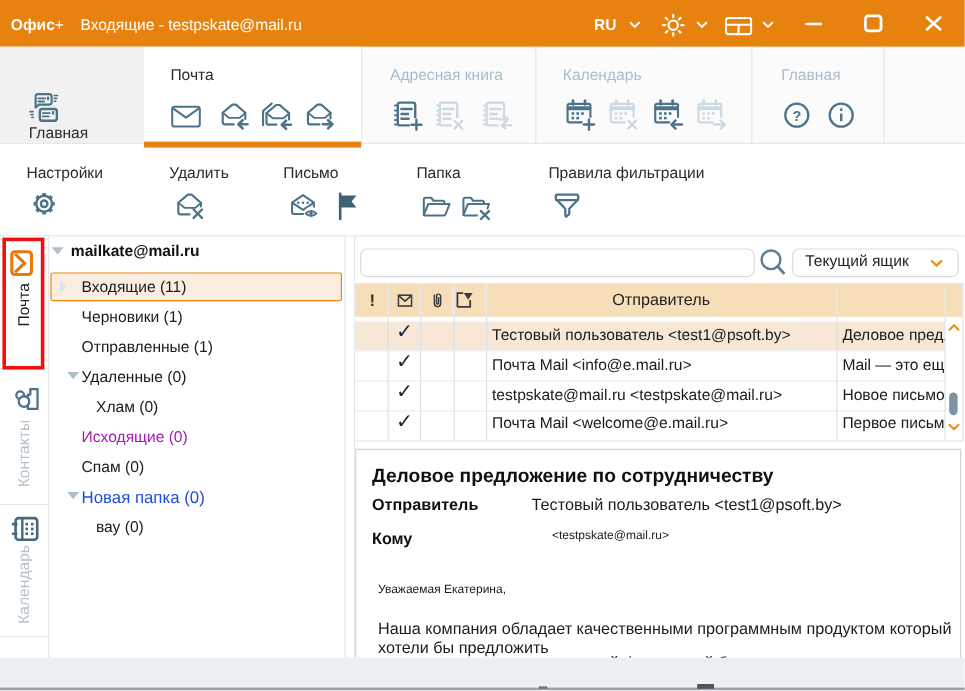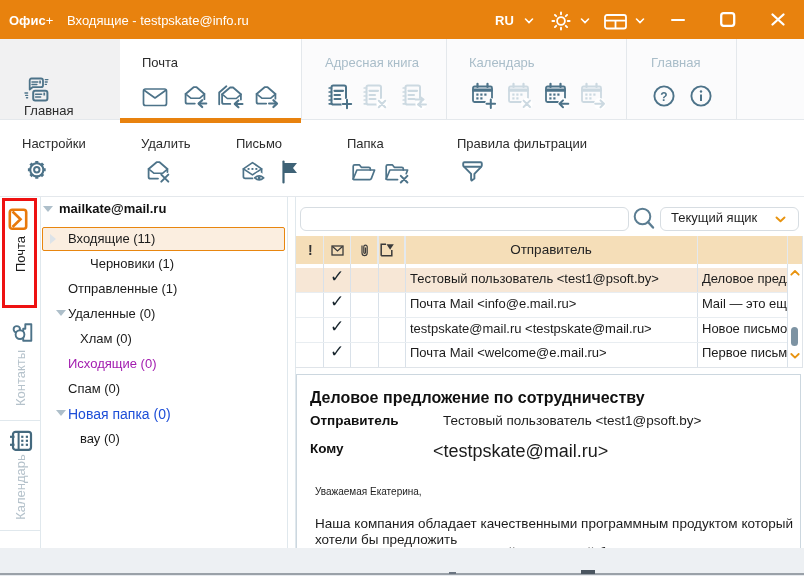--- a/index.html
+++ b/index.html
@@ -9,21 +9,21 @@
 .ic{stroke:#4d7389;fill:none;stroke-linecap:round;stroke-linejoin:round;}
 .dis{stroke:#ccd9e1;fill:none;stroke-linecap:round;stroke-linejoin:round;}
 .lbl{font-size:13px;color:#2b2b2b;white-space:nowrap;}
 .lbl-dis{font-size:13px;color:#a9bdc9;white-space:nowrap;}
 .vtxt{white-space:nowrap;font-size:13px;}
 </style></head>
 <body>
 
 <div class="abs" style="left:0;top:0;width:804px;height:39.3px;background:#e8820e;"></div>
 <div class="abs" style="left:9px;top:13px;color:#fff;font-size:13px;font-weight:bold;">Офис<span style="font-weight:normal;">+</span></div>
-<div class="abs" style="left:67px;top:13px;color:#fff;font-size:13px;">Входящие - testpskate@info.ru</div>
+<div class="abs" style="left:67px;top:13px;color:#fff;font-size:13px;">Входящие - testpskate@mail.ru</div>
 <div class="abs" style="left:495px;top:13px;color:#fff;font-size:13px;font-weight:bold;">RU</div>
 <svg class="abs" style="left:524px;top:17px;" width="10" height="8">
     <path d="M1.5 2 L5 5.5 L8.5 2" stroke="#fff" stroke-width="1.6" fill="none" stroke-linecap="round"></path>
   </svg>
 
 <svg class="abs" style="left:551px;top:11px;" width="20" height="20">
 <circle cx="10" cy="10" r="3.9" stroke="#fff" stroke-width="1.8" fill="none"></circle>
 <g stroke="#fff" stroke-width="1.9" stroke-linecap="round">
 <line x1="10" y1="1.4" x2="10" y2="3.2"></line>
       <line x1="10" y1="16.8" x2="10" y2="18.6"></line>
@@ -348,21 +348,21 @@
 <div class="abs" style="left:287px;top:197px;width:1px;height:351px;background:#e0e8ed;"></div>
 <div class="abs" style="left:295px;top:197px;width:1px;height:351px;background:#e0e8ed;"></div>
 
 <div class="abs" style="left:43px;top:205.5px;width:0;height:0;border-left:5px solid transparent;border-right:5px solid transparent;border-top:6px solid #aebfca;"></div>
 <div class="abs" style="left:59px;top:201px;font-size:13px;font-weight:bold;color:#111;">mailkate@mail.ru</div>
 
 <div class="abs" style="left:42px;top:227px;width:243px;height:24px;background:#fbeee0;border:1.5px solid #e8860f;border-radius:2px;box-sizing:border-box;"></div>
 <div class="abs" style="left:50px;top:234px;width:0;height:0;border-top:5px solid transparent;border-bottom:5px solid transparent;border-left:6px solid #dde3e8;"></div>
 <div class="abs" style="left:68px;top:230.5px;font-size:13px;color:#1b1b1b;">Входящие (11)</div>
 
-<div class="abs" style="left:68px;top:255.5px;font-size:13px;color:#1b1b1b;margin-left:22px;">Черновики (1)</div>
+<div class="abs" style="left:68px;top:255.5px;font-size:13px;color:#1b1b1b;">Черновики (1)</div>
 <div class="abs" style="left:68px;top:280.5px;font-size:13px;color:#1b1b1b;">Отправленные (1)</div>
 <div class="abs" style="left:56px;top:309.5px;width:0;height:0;border-left:5px solid transparent;border-right:5px solid transparent;border-top:6px solid #aebfca;"></div>
 <div class="abs" style="left:68px;top:305.5px;font-size:13px;color:#1b1b1b;">Удаленные (0)</div>
 <div class="abs" style="left:80px;top:330.5px;font-size:13px;color:#1b1b1b;">Хлам (0)</div>
 <div class="abs" style="left:68px;top:355.5px;font-size:13px;color:#a21caf;">Исходящие (0)</div>
 <div class="abs" style="left:68px;top:380.5px;font-size:13px;color:#1b1b1b;">Спам (0)</div>
 <div class="abs" style="left:56px;top:409.5px;width:0;height:0;border-left:5px solid transparent;border-right:5px solid transparent;border-top:6px solid #aebfca;"></div>
 <div class="abs" style="left:68px;top:405.5px;font-size:14px;color:#1d4ed8;">Новая папка (0)</div>
 <div class="abs" style="left:80px;top:430.5px;font-size:13px;color:#1b1b1b;">вау (0)</div>
 
@@ -436,21 +436,21 @@
 <div class="abs" style="left:790.5px;top:326.5px;width:7.5px;height:19.5px;background:#7d93a3;border-radius:4px;"></div>
 <svg class="abs" style="left:790px;top:352px;" width="10" height="8">
     <path d="M1.3 2 L5 5.7 L8.7 2" stroke="#e8930f" stroke-width="1.8" fill="none" stroke-linecap="round" stroke-linejoin="round"></path>
   </svg>
 
 <div class="abs" style="left:295.5px;top:374px;width:505px;height:180px;border:1px solid #ccd7df;box-sizing:border-box;background:#fff;"></div>
 <div class="abs" style="left:310px;top:389px;font-size:16px;font-weight:bold;color:#101010;">Деловое предложение по сотрудничеству</div>
 <div class="abs" style="left:310px;top:413px;font-size:13.5px;font-weight:bold;color:#101010;">Отправитель</div>
 <div class="abs" style="left:443px;top:413px;font-size:13.5px;color:#1b1b1b;">Тестовый пользователь &lt;test1@psoft.by&gt;</div>
 <div class="abs" style="left:310px;top:441px;font-size:13.5px;font-weight:bold;color:#101010;">Кому</div>
-<div class="abs" style="left:433px;top:441px;font-size:18px;color:#1b1b1b;">&lt;testpskate@mail.ru&gt;</div>
+<div class="abs" style="left:460px;top:441px;font-size:10px;color:#1b1b1b;">&lt;testpskate@mail.ru&gt;</div>
 <div class="abs" style="left:315px;top:485.5px;font-size:10px;color:#1c1c1c;">Уважаемая Екатерина,</div>
 <div class="abs" style="left:315px;top:515.5px;width:478px;font-size:13.5px;line-height:16.5px;color:#1c1c1c;">Наша компания обладает качественными программным продуктом который хотели бы предложить</div>
 <div class="abs" style="left:315px;top:544.8px;font-size:13.5px;color:#1c1c1c;">вам на выгодных условиях свой фирменный бланк</div>
 
 <div class="abs" style="left:0;top:548px;width:804px;height:28px;background:#edf0f3;"></div>
 <div class="abs" style="left:0;top:573px;width:804px;height:1.6px;background:#9aa1a8;"></div>
 <div class="abs" style="left:0;top:574.6px;width:804px;height:1.4px;background:#e7eaee;"></div>
 <div class="abs" style="left:581px;top:570px;width:14px;height:3.5px;background:#4a5560;"></div>
 <div class="abs" style="left:449px;top:571.5px;width:7px;height:2.5px;background:#6a7480;"></div>
 

